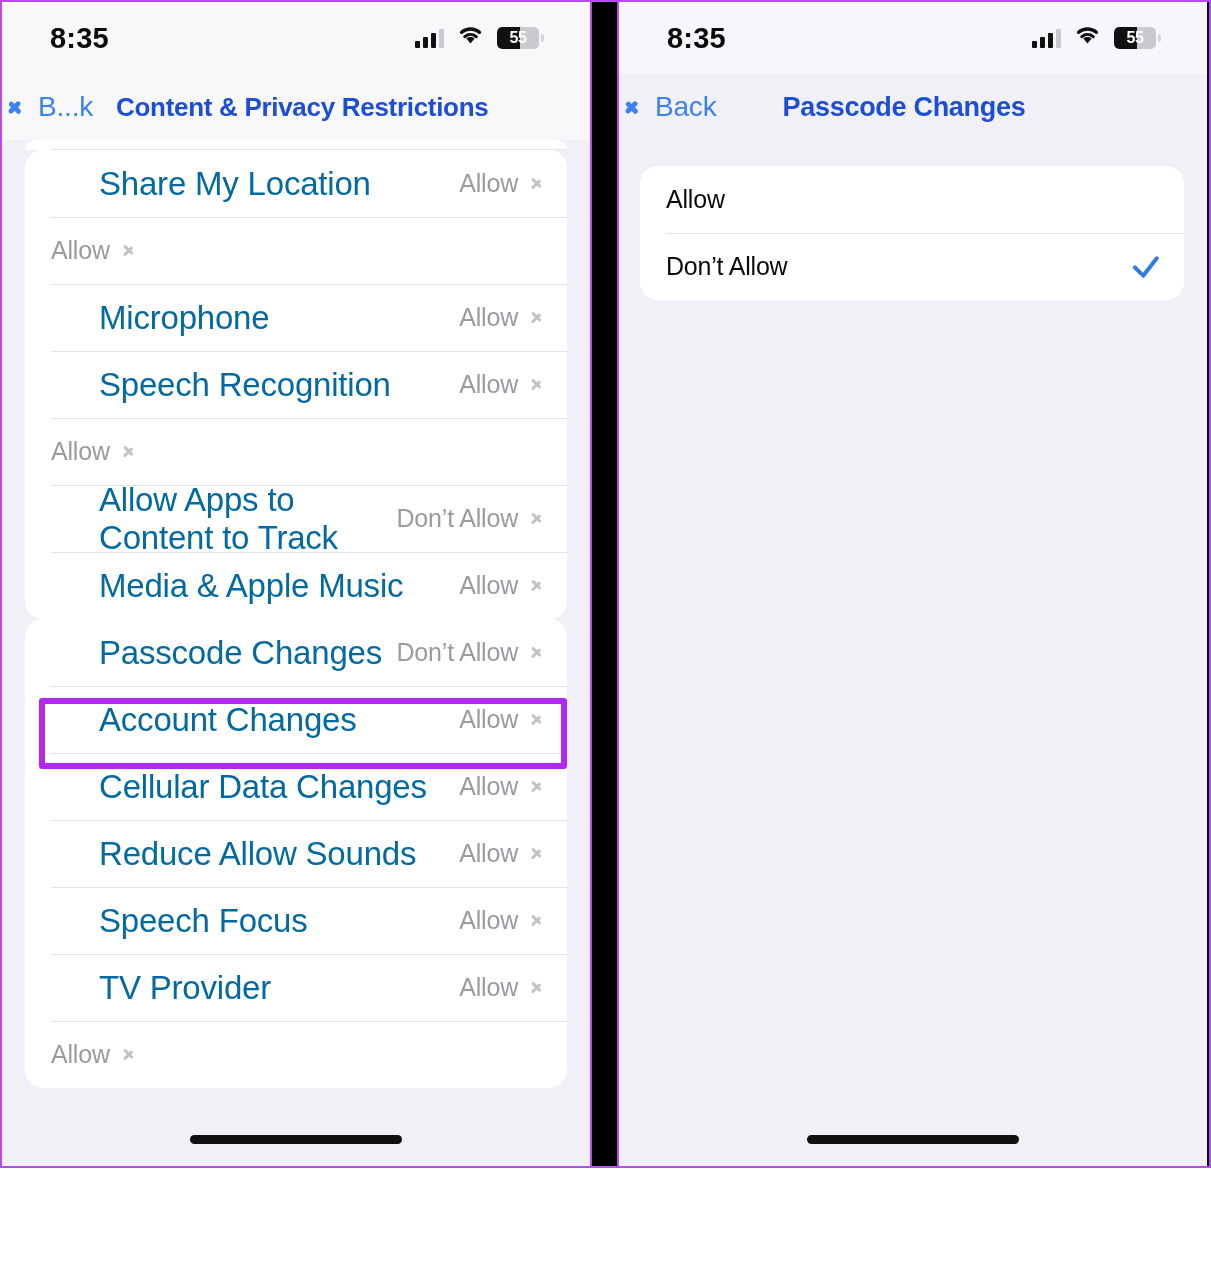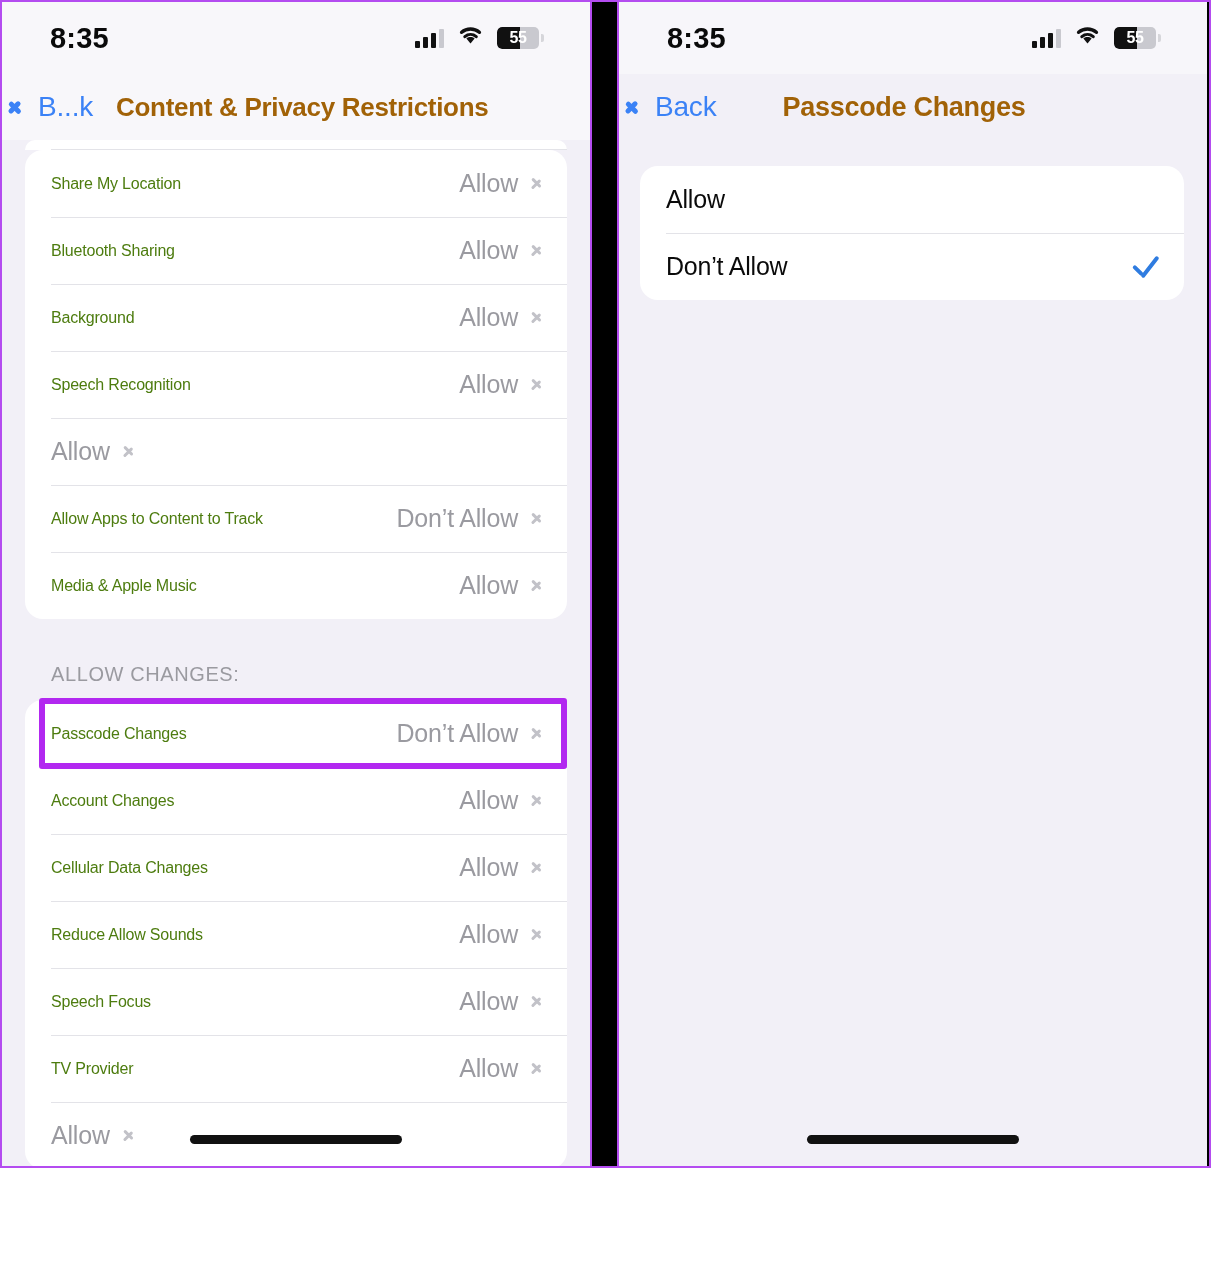--- a/index.html
+++ b/index.html
@@ -141,21 +141,21 @@
     font-size: 28px;
     color: #3b82f6;
     letter-spacing: -0.2px;
   }
   .nav-title {
     position: absolute;
     left: 0; right: 18px;
     text-align: center;
     font-size: 26px;
     font-weight: 700;
-    color: #a16207;
+    color: #1d4ed8;
     letter-spacing: -0.3px;
     z-index: 1;
   }
   .panel-left .nav-title {
     text-align: left;
     padding-left: 114px;
     font-size: 26px;
   }
   .panel-right .nav-title { font-size: 27px; }
 
@@ -182,24 +182,25 @@
     cursor: pointer;
   }
   .row + .row::before {
     content: "";
     position: absolute;
     left: 26px; right: 0; top: 0;
     height: 1px;
     background: #e3e3e8;
   }
   .row .label {
-    font-size: 16px;
-    color: #4d7c0f;
+    font-size: 33px;
+    color: #0369a1;
     letter-spacing: -0.2px;
     flex: 1;
+    margin-left: 48px;
   }
   .row .value {
     font-size: 25px;
     color: #9a9aa0;
     letter-spacing: -0.2px;
     margin-right: 14px;
   }
   .chev-right {
     width: 11px; height: 19px;
     position: relative;
@@ -360,26 +361,25 @@
 
       <div class="card-top-cut"></div>
 
       <div class="card" id="sec1">
           <div class="row">
             <span class="label">Share My Location</span>
             <span class="value">Allow</span>
             <span class="chev-right"></span>
           </div>
           <div class="row">
-            <span class="label">Bluetooth Sharing</span>
-            <span class="value">Allow</span>
-            <span class="chev-right"></span>
-          </div>
-          <div class="row">
-            <span class="label">Background</span>
+            <span class="value">Allow</span>
+            <span class="chev-right"></span>
+          </div>
+          <div class="row">
+            <span class="label">Microphone</span>
             <span class="value">Allow</span>
             <span class="chev-right"></span>
           </div>
           <div class="row">
             <span class="label">Speech Recognition</span>
             <span class="value">Allow</span>
             <span class="chev-right"></span>
           </div>
           <div class="row">
             <span class="value">Allow</span>
@@ -390,21 +390,20 @@
             <span class="value">Don’t Allow</span>
             <span class="chev-right"></span>
           </div>
           <div class="row">
             <span class="label">Media &amp; Apple Music</span>
             <span class="value">Allow</span>
             <span class="chev-right"></span>
           </div>
         </div>
 
-      <div class="section-header">ALLOW CHANGES:</div>
 
       <div class="card" id="sec2">
           <div class="row">
             <span class="label">Passcode Changes</span>
             <span class="value">Don’t Allow</span>
             <span class="chev-right"></span>
           </div>
           <div class="row">
             <span class="label">Account Changes</span>
             <span class="value">Allow</span>

